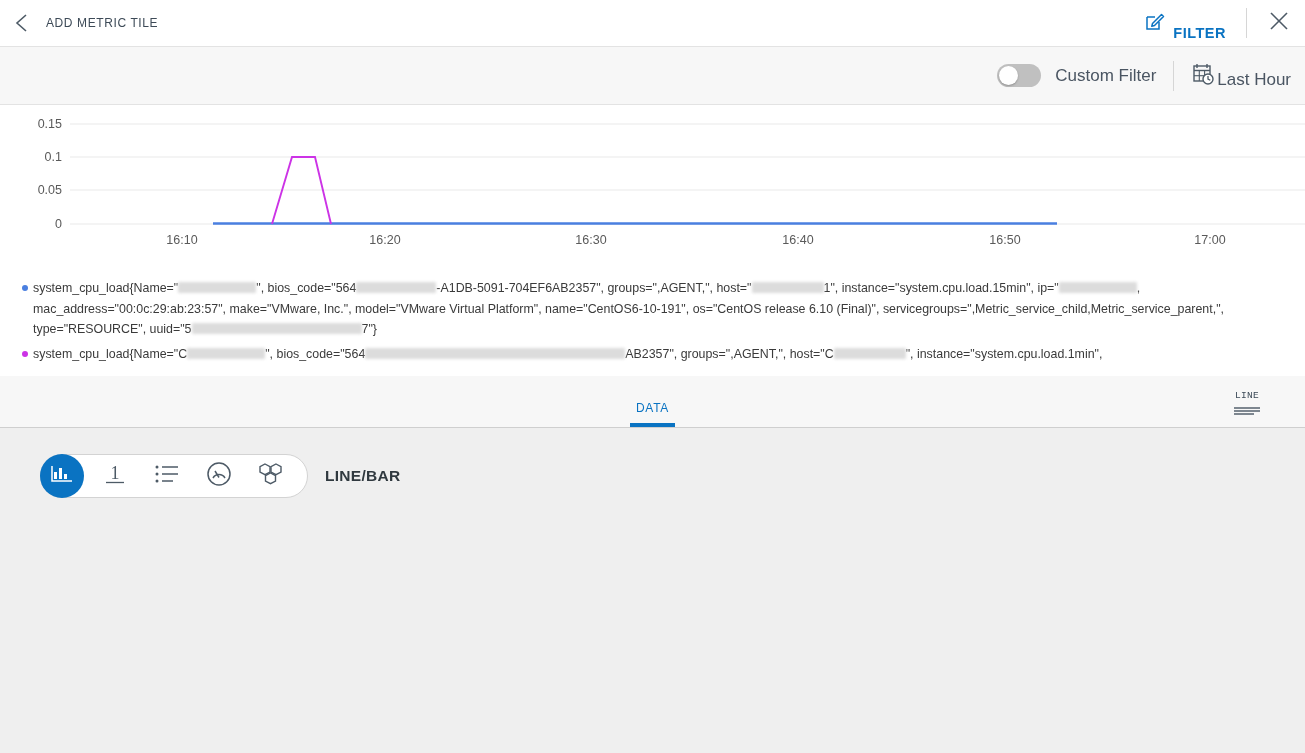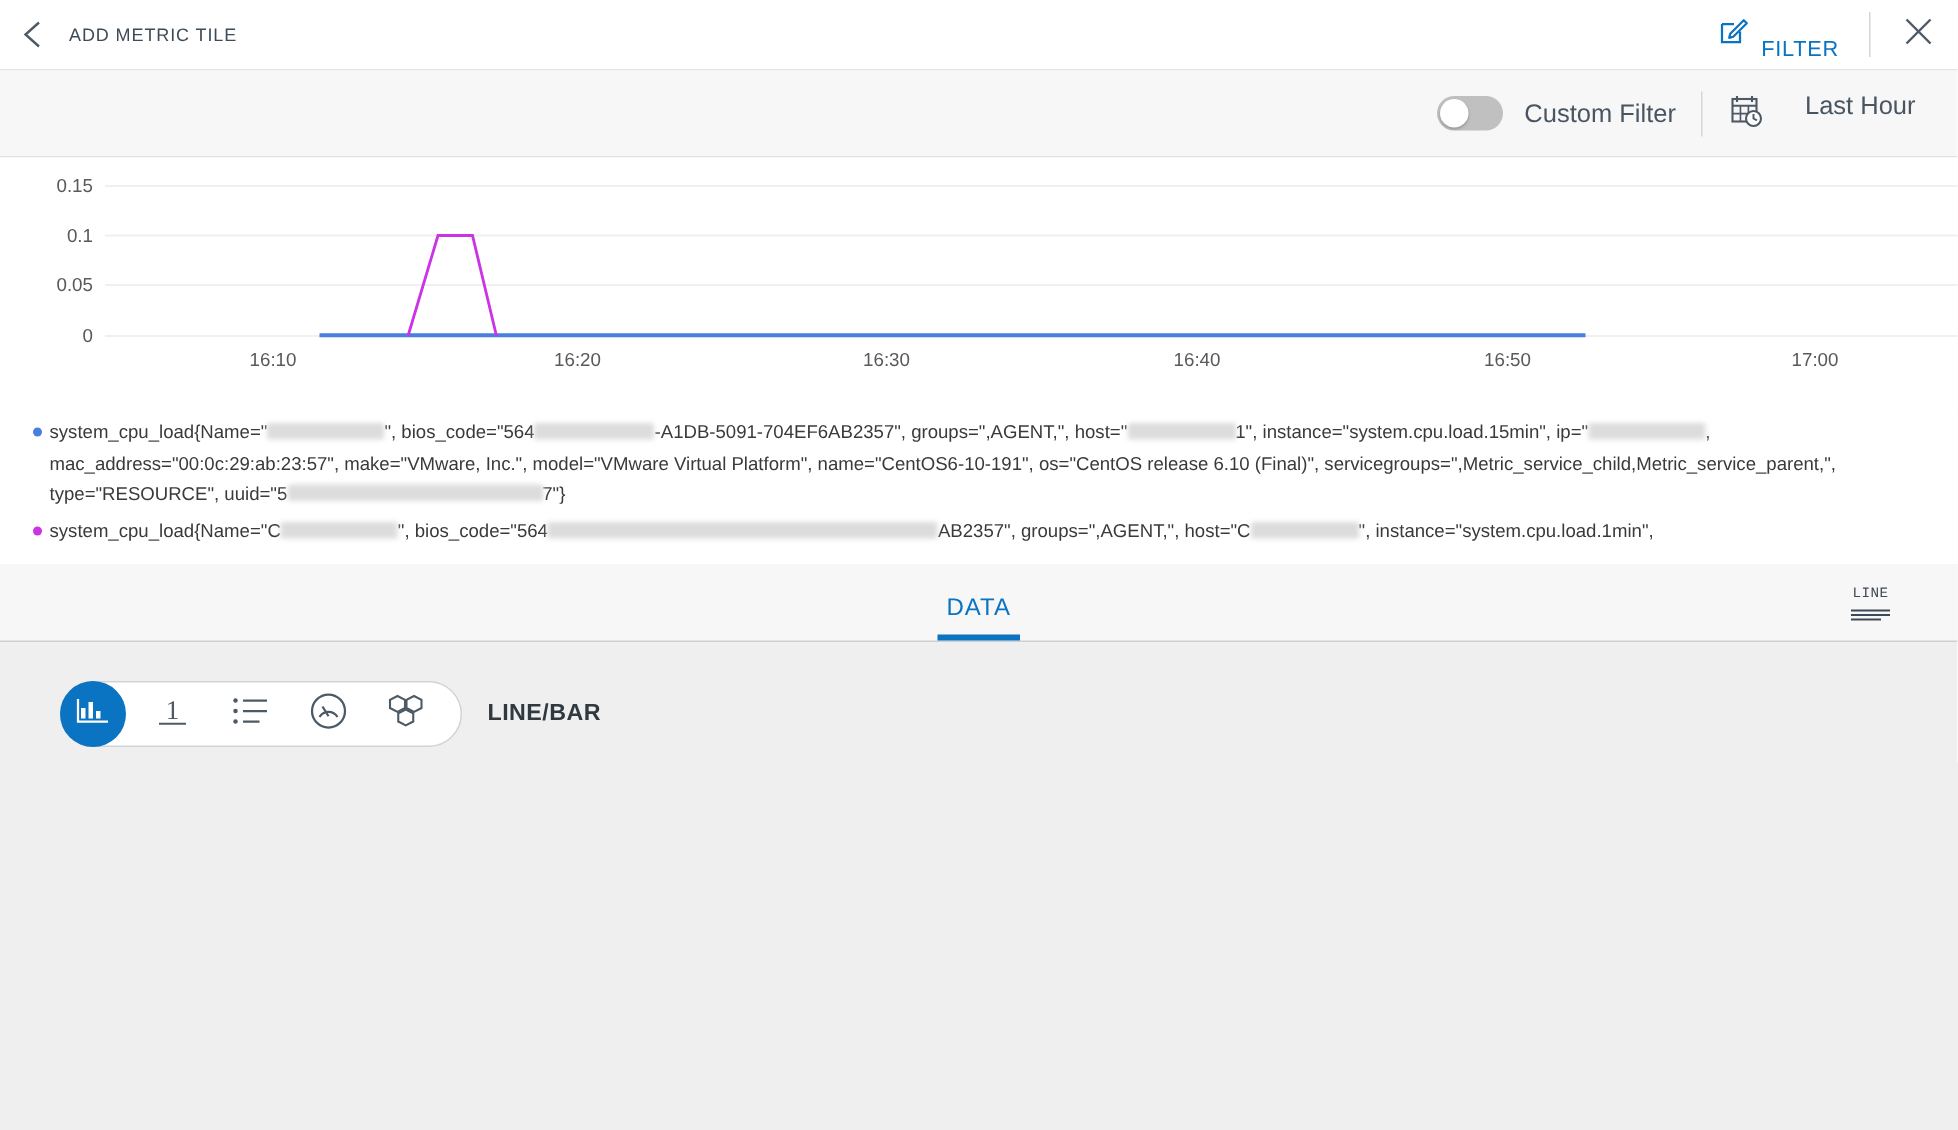--- a/index.html
+++ b/index.html
@@ -26,46 +26,46 @@
   .page-title {
     font-size:12px; letter-spacing:.6px; color:#3d4a57; font-weight:400;
     padding-left:2px;
   }
   .header-right {
     margin-left:auto; display:flex; align-items:center; height:47px;
   }
   .filter-btn {
     display:flex; align-items:center; gap:8px; cursor:pointer; padding:0 14px;
   }
-  .filter-btn .lbl { color:#0a73c2; font-size:14.5px; font-weight:normal; letter-spacing:.5px;margin-top:20px; }
+  .filter-btn .lbl { color:#0a73c2; font-size:14.5px; font-weight:bold; letter-spacing:.5px;margin-top:20px; }
   .hdr-divider { width:1px; height:30px; background:#d6d6d6; margin:0 6px; }
   .close-btn {
     width:52px; height:47px; display:flex; align-items:center; justify-content:center; cursor:pointer;
   }
 
   
   .toolbar {
     position:absolute; left:0; top:47px; width:1305px; height:58px;
     background:#f7f7f7; border-bottom:1px solid #e3e3e3;
     display:flex; align-items:center; justify-content:flex-end;
-    padding-right:22px;
+    padding-right:8px;
   }
   .toggle-wrap { display:flex; align-items:center; gap:14px; }
   .toggle {
     width:44px; height:23px; border-radius:12px; background:#c0c0c0;
     position:relative; cursor:pointer;
   }
   .toggle .knob {
     position:absolute; left:2px; top:2px; width:19px; height:19px;
     border-radius:50%; background:#fff;
     box-shadow:0 1px 2px rgba(0,0,0,.25);
   }
   .toggle-label { font-size:17px; color:#4a5562; }
   .tb-divider { width:1px; height:30px; background:#d6d6d6; margin:0 17px; }
-  .timerange { display:flex; align-items:flex-start; gap:26px; cursor:pointer; padding-right:6px; }
+  .timerange { display:flex; align-items:flex-end; gap:1px; cursor:pointer; padding-right:6px; }
   .timerange .lbl { font-size:17px; color:#4a5562; }
 
   
   .chart-area { position:absolute; left:0; top:105px; width:1305px; height:168px; background:#fff;padding-left:20px; }
   .chart-svg { display:block; }
   .ytick { font-size:12.5px; fill:#5a5a5a; text-anchor:end; font-family:"Liberation Sans", sans-serif;}
   .xtick { font-size:12.5px; fill:#5a5a5a; text-anchor:middle; font-family:"Liberation Sans", sans-serif;}
 
   
   .legend { position:absolute; left:0; top:278px; width:1305px; height:98px; background:#fff; overflow:hidden; }
@@ -83,21 +83,21 @@
   }
 
   
   .bottom { position:absolute; left:0; top:376px; width:1305px; height:377px; background:#efefef; }
   .tabs-bar {
     position:relative; height:52px; background:#f7f7f7;
     border-bottom:1px solid #cfcfcf;
     display:flex; align-items:flex-end; justify-content:center;
   }
   .tab {
-    font-size:16px; letter-spacing:.7px; padding:0 16px 12px 16px; cursor:pointer;
+    font-size:12px; letter-spacing:.7px; padding:0 16px 12px 16px; cursor:pointer;
     color:#6b7683; position:relative;
   }
   .tab.active { color:#0a73c2; }
   .tab.active::after {
     content:""; position:absolute; left:10px; right:10px; bottom:0; height:4px; background:#0a73c2;
   }
   .json-btn {
     position:absolute; right:44px; bottom:8px; cursor:pointer;
     display:flex; flex-direction:column; align-items:center;
   }

